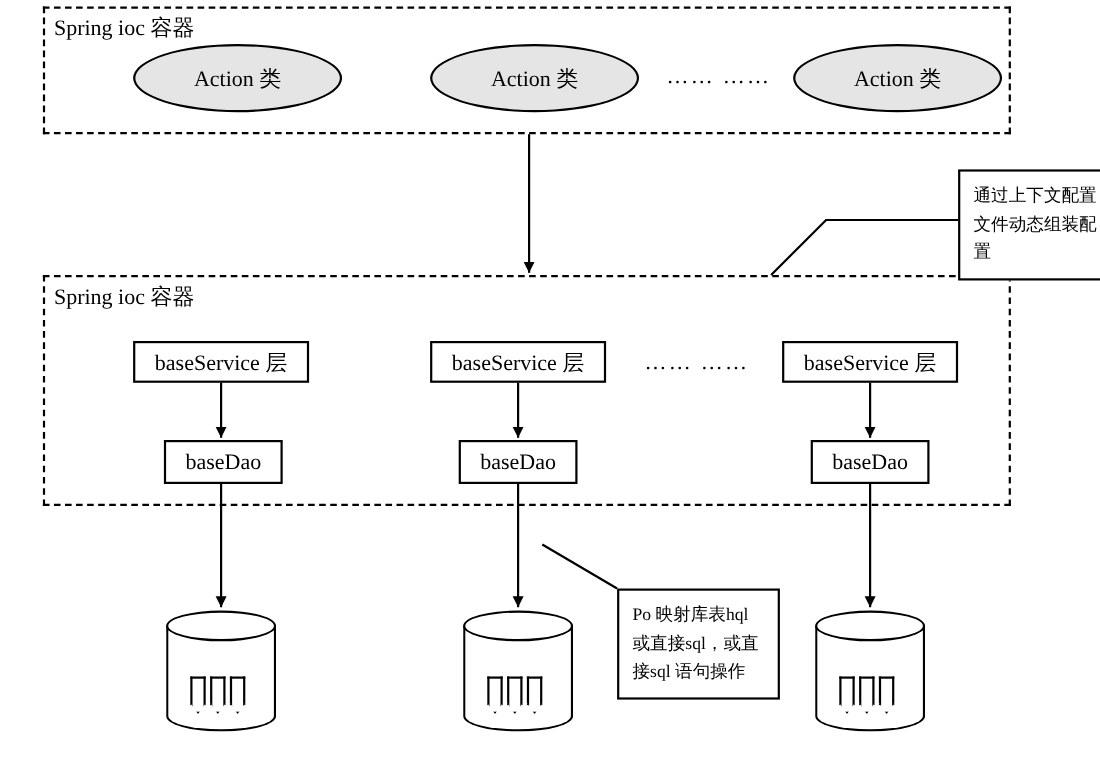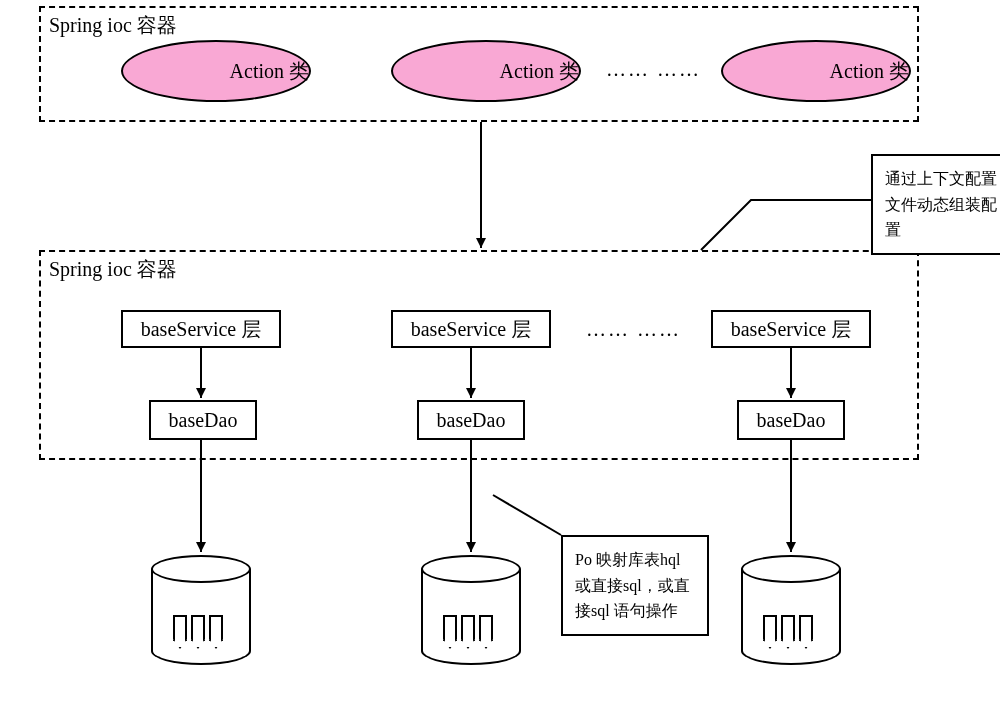--- a/index.html
+++ b/index.html
@@ -28,22 +28,22 @@
     position: absolute;
     top: 4px;
     left: 8px;
   }
   .ellipse {
     position: absolute;
     border: 2px solid #000;
     border-radius: 50%;
     display: flex;
     align-items: center;
-    justify-content: flex-end;
-    background: #f9a8d4;
+    justify-content: center;
+    background: #e5e5e5;
     box-sizing: border-box;
   }
   .rect-box {
     position: absolute;
     border: 2px solid #000;
     display: flex;
     align-items: center;
     justify-content: center;
     background: #fff;
     box-sizing: border-box;

